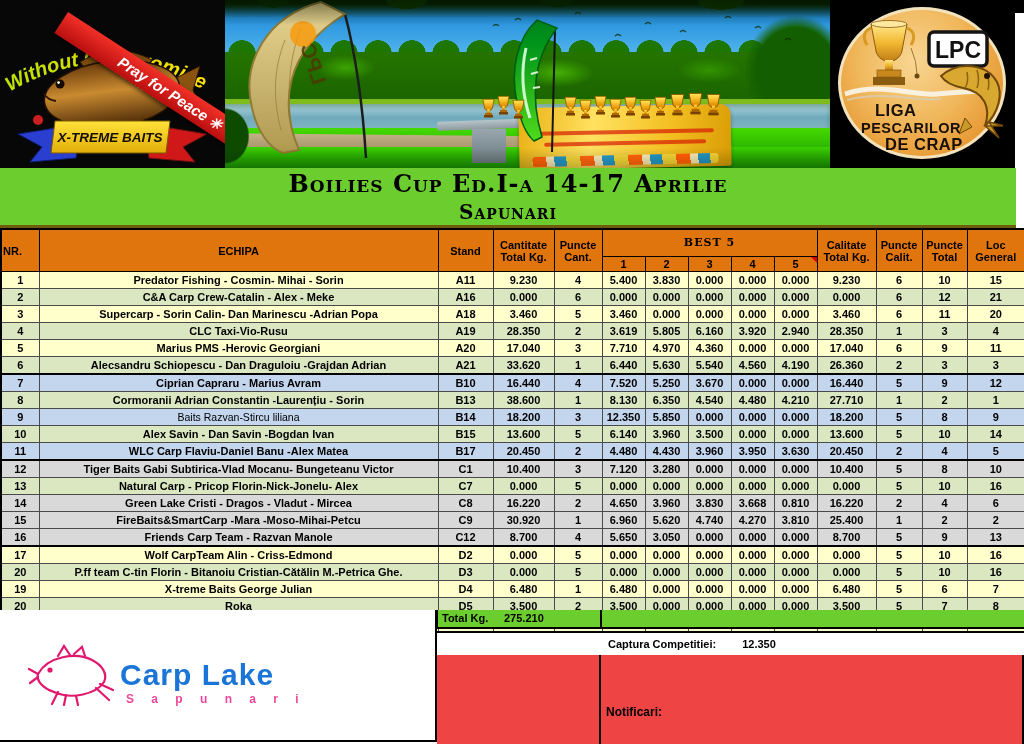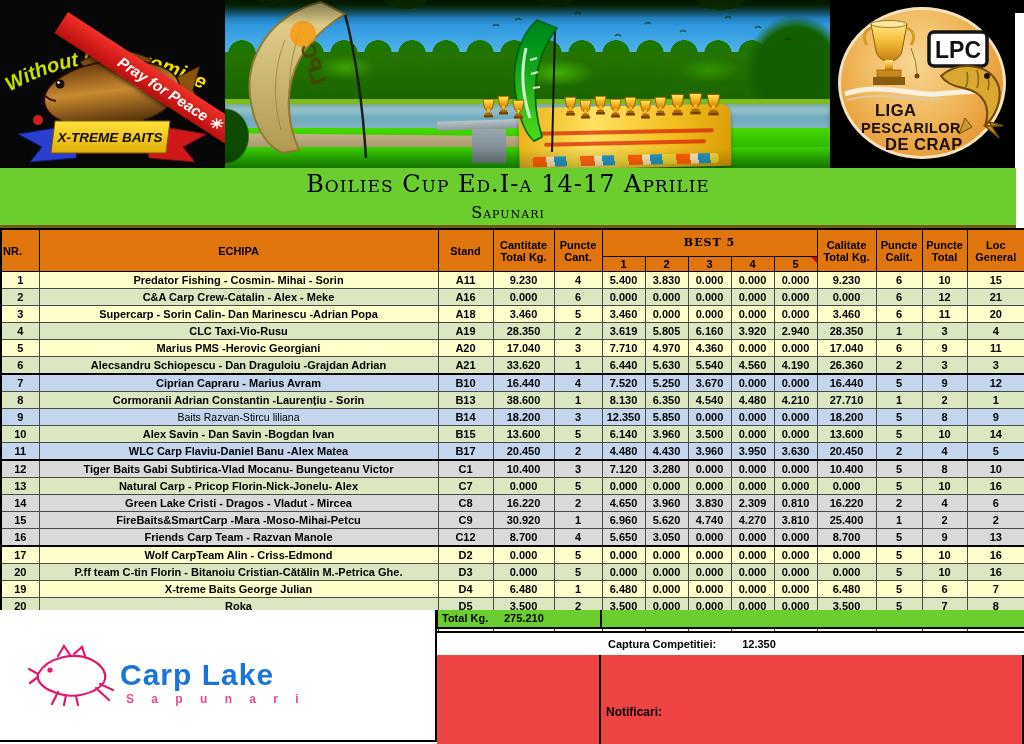--- a/index.html
+++ b/index.html
@@ -54,23 +54,23 @@
   .vig{left:0;top:0;width:100%;height:100%;background:linear-gradient(rgba(10,16,4,.5),rgba(0,0,0,0) 15%,rgba(0,0,0,0) 88%,rgba(20,30,8,.25));}
   .logo-lpc{position:relative;width:194px;height:168px;background:#000;flex:none;}
   .logo-lpc .sliver{position:absolute;right:0;top:13px;bottom:0;width:9px;background:#fff;}
   .lpc-ellipse{position:absolute;left:8px;top:7px;width:168px;height:152px;border-radius:50%;
        border:3px solid #f3e3bd;box-sizing:border-box;
        background:radial-gradient(ellipse at 45% 35%,#f8d693 0%,#f0b75b 45%,#e6952f 80%,#df8a25 100%);}
 
   
   .titleband{position:absolute;left:0;top:168px;width:1016px;height:60px;background:var(--c-green,#6ccd2e);
        border-bottom:3px solid #6d5d0d;box-sizing:border-box;text-align:center;color:#000;
-       font-family:"DejaVu Serif",serif;font-weight:normal;font-variant:small-caps;letter-spacing:1px;}
+       font-family:"DejaVu Serif",serif;font-weight:bold;font-variant:small-caps;letter-spacing:1px;}
   .titleband .t1{font-size:24px;line-height:30px;padding-top:1px;}
-  .titleband .t2{font-size:16px;line-height:27px;}
+  .titleband .t2{font-size:20px;line-height:27px;}
 
   
   table.results{position:absolute;left:0;top:228px;width:1024px;border-collapse:collapse;table-layout:fixed;
        border:2px solid #000;font-size:11px;}
   table.results th{background:var(--c-orange,#e1750d);color:#000;font-weight:bold;border:1px solid #000;
        white-space:pre-line;line-height:12px;padding:0 1px;vertical-align:middle;font-size:11px;}
   th.h-nr{text-align:left;padding-left:3px;}
   th.best5{font-family:"DejaVu Serif",serif;color:#401505;font-size:13px;letter-spacing:1px;height:26px;}
   tr.subhead th{height:14px;position:relative;}
   th.has-note::after{content:"";position:absolute;top:0;right:0;border-left:6px solid transparent;border-top:6px solid #e00000;}
@@ -529,21 +529,21 @@
         </tr>
         <tr class="bg-grey">
           <td>14</td>
           <td class="left">Green Lake Cristi - Dragos - Vladut - Mircea</td>
           <td>C8</td>
           <td>16.220</td>
           <td>2</td>
           <td>4.650</td>
           <td>3.960</td>
           <td>3.830</td>
-          <td>2.309</td>
+          <td>3.668</td>
           <td>0.810</td>
           <td>16.220</td>
           <td>2</td>
           <td>4</td>
           <td>6</td>
         </tr>
         <tr class="bg-grey">
           <td>15</td>
           <td class="left">FireBaits&amp;SmartCarp -Mara -Moso-Mihai-Petcu</td>
           <td>C9</td>

